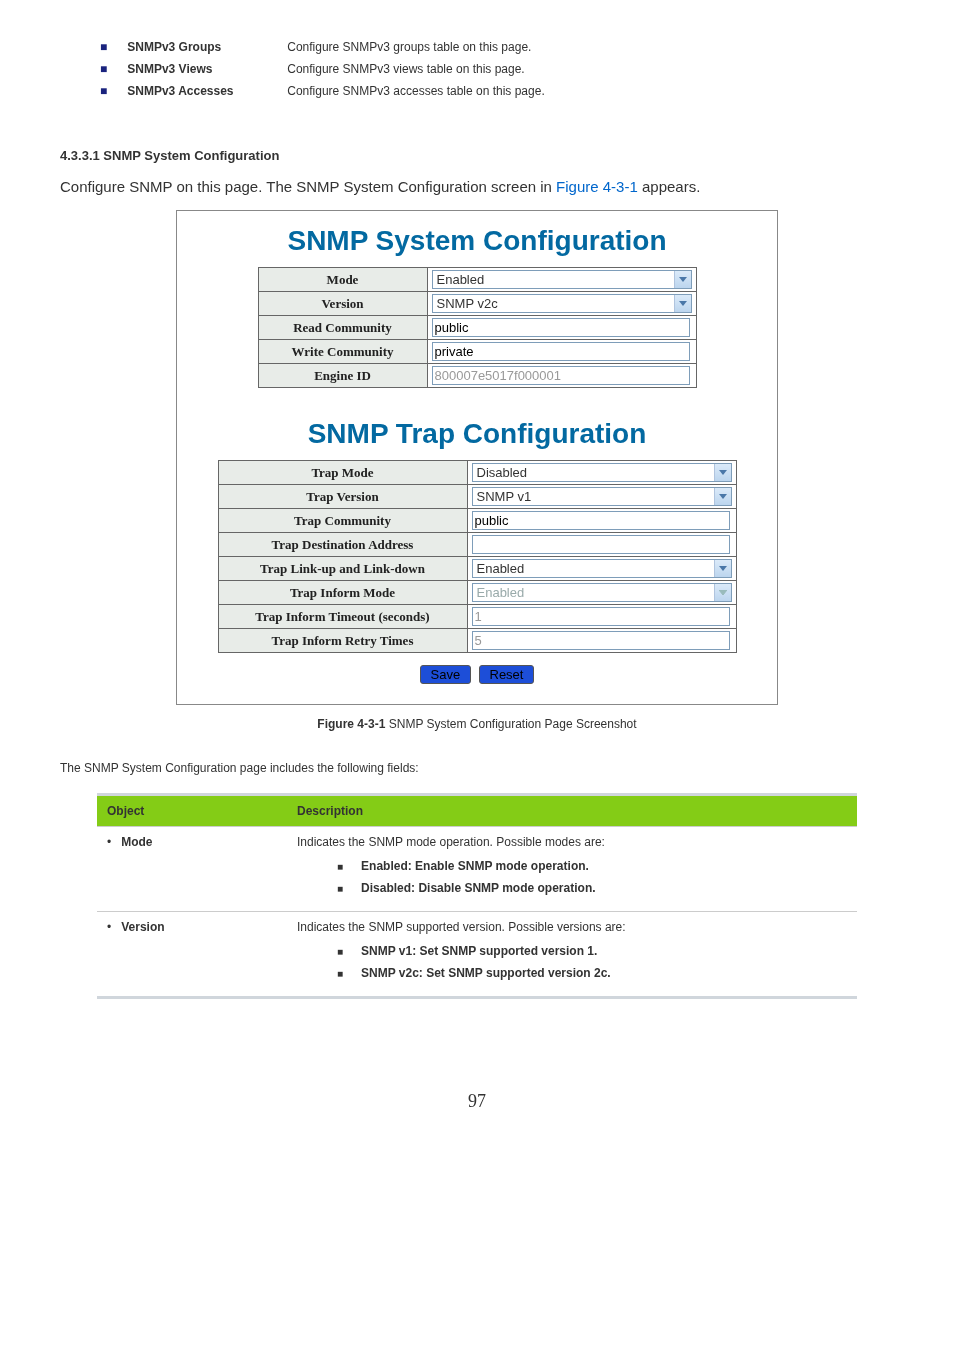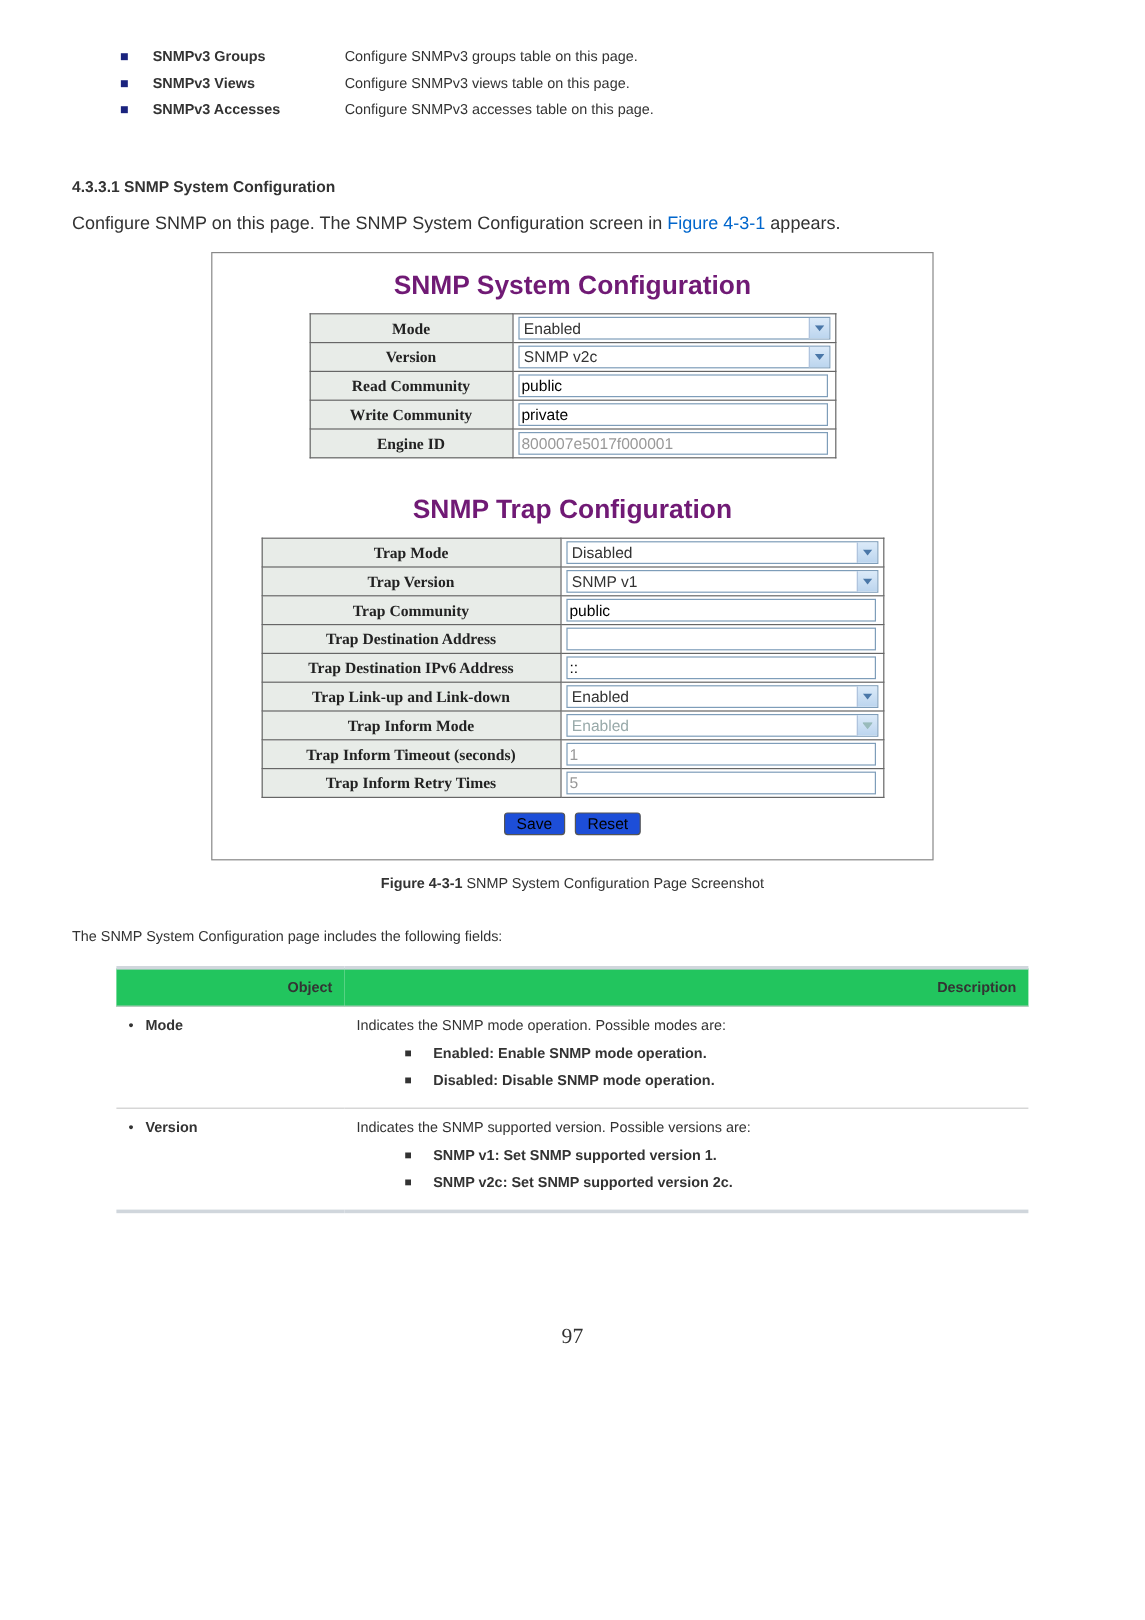--- a/index.html
+++ b/index.html
@@ -41,22 +41,22 @@
     color: #0066cc;
   }
   .config-panel {
     border: 1px solid #888;
     width: 560px;
     margin: 0 auto 12px auto;
     padding: 14px 20px 20px 20px;
     background: #fff;
   }
   .panel-title {
-    color: #701a75;
-    font-size: 22px;
+    color: #0369a1;
+    font-size: 28px;
     font-weight: bold;
     text-align: center;
     margin-bottom: 10px;
     font-family: Arial, sans-serif;
   }
   table.cfg {
     border-collapse: collapse;
     margin: 0 auto;
   }
   table.cfg td {
@@ -132,24 +132,24 @@
   .desc-text {
     font-size: 12px;
     margin-bottom: 18px;
   }
   table.fields {
     border-collapse: collapse;
     width: 760px;
     margin: 0 auto;
   }
   table.fields th {
-    background: #22c55e;
+    background: #84cc16;
     border-top: 3px solid #d0d6dc;
     border-bottom: 1px solid #ccc;
-    text-align: right;
+    text-align: left;
     padding: 8px 10px;
     font-size: 12px;
     font-weight: bold;
   }
   table.fields td {
     border-bottom: 1px solid #ccc;
     padding: 8px 10px;
     vertical-align: top;
     font-size: 12px;
   }
@@ -289,24 +289,20 @@
         </div>
       </td>
     </tr>
     <tr>
       <td class="lbl">Trap Community</td>
       <td class="input-cell"><input type="text" value="public" style=""></td>
     </tr>
     <tr>
       <td class="lbl">Trap Destination Address</td>
       <td class="input-cell"><input type="text" value="" style=""></td>
-    </tr>
-    <tr>
-      <td class="lbl">Trap Destination IPv6 Address</td>
-      <td class="input-cell"><input type="text" value="::" style=""></td>
     </tr>
     <tr>
       <td class="lbl">Trap Link-up and Link-down</td>
       <td class="input-cell">
         <div class="select-wrap">
           <span class="sel-text">Enabled</span>
           <span class="sel-arrow">
                 <svg width="8" height="6">
                   <path d="M0 0 L8 0 L4 5 Z" fill="#4a77a8"></path>
                 </svg>

